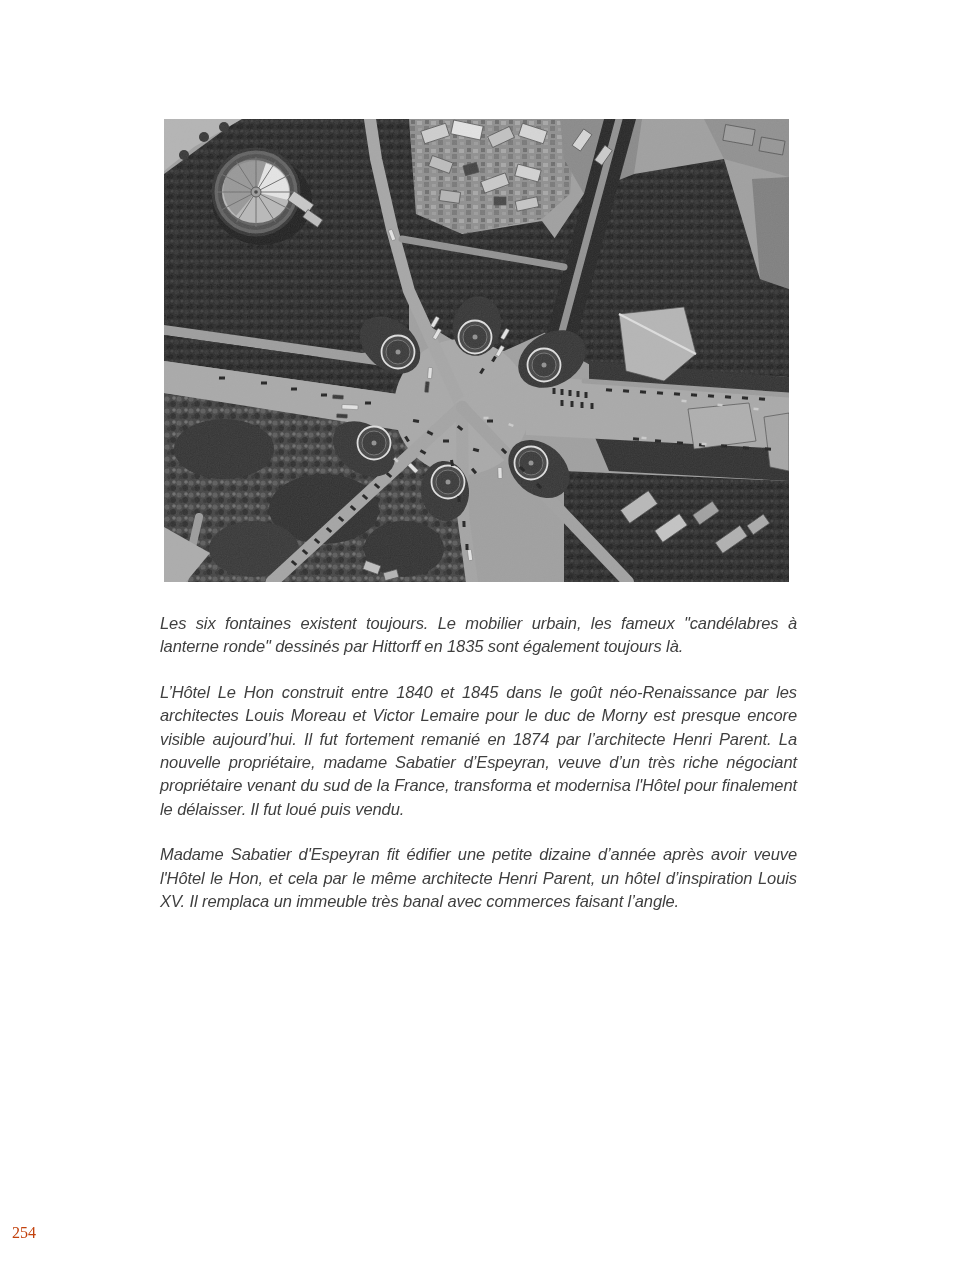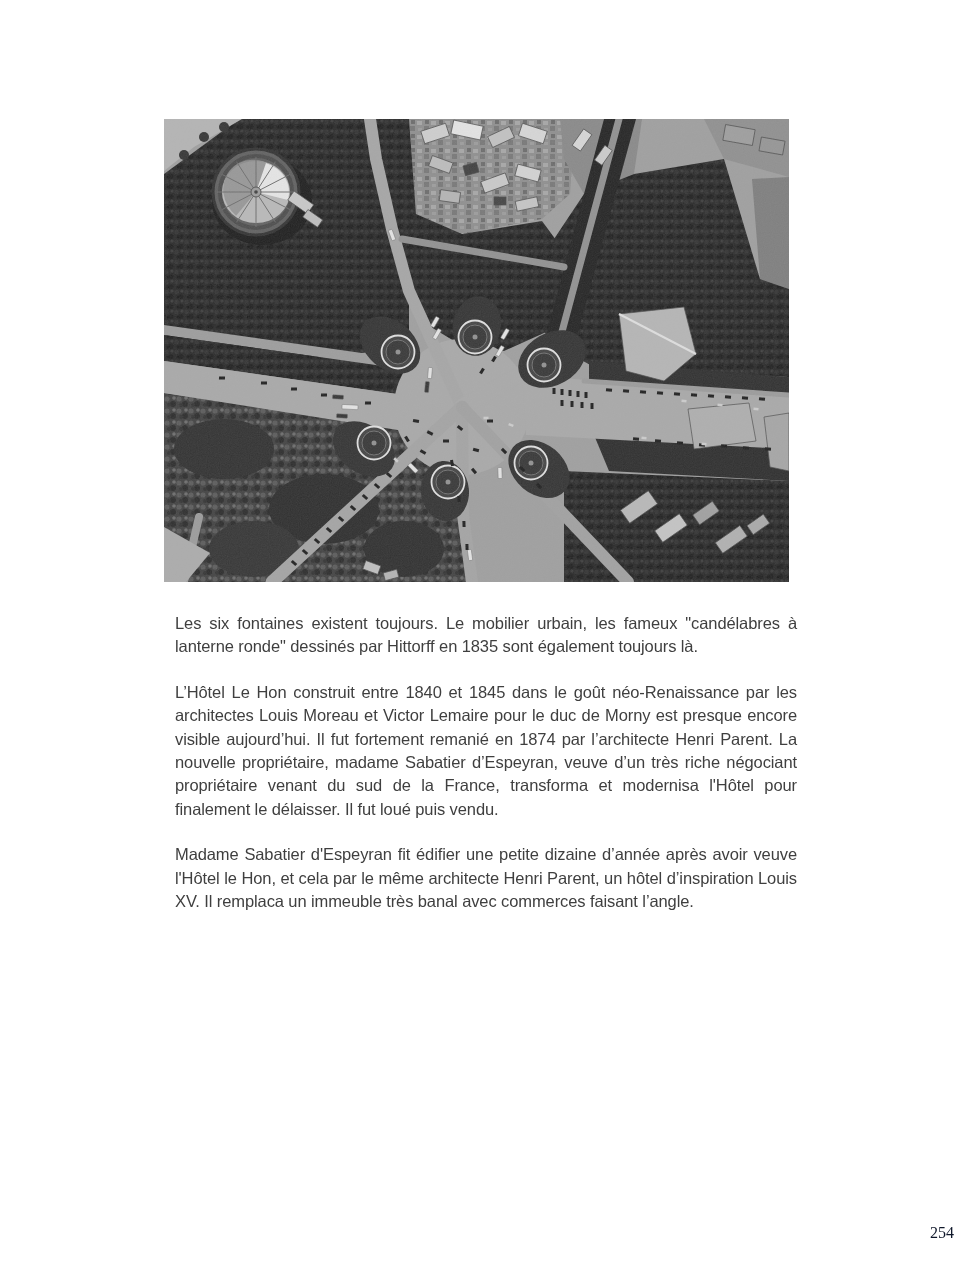--- a/index.html
+++ b/index.html
@@ -3,24 +3,24 @@
 <meta charset="utf-8">
 <style>
   html,body{margin:0;padding:0;background:#ffffff;}
   .page{position:relative;width:954px;height:1276px;background:#ffffff;overflow:hidden;
         font-family:"Liberation Sans",sans-serif;}
   figure.photo{position:absolute;left:164px;top:119px;width:625px;height:463px;margin:0;}
   figure.photo svg{display:block;width:625px;height:463px;}
   .text-block{position:absolute;left:159px;top:612px;width:638px;color:#3f3f3f;
               font-size:16.5px;line-height:23.4px;text-align:justify;
               letter-spacing:-0.1px;}
-  .text-block p{margin:0 0 22px 16px;}
+  .text-block p{margin:0 0 22px 1px;font-style:italic;}
   .text-block p:last-child{margin-bottom:0;}
-  .page-number{position:absolute;top:1224px;left:0;right:0;text-align:right;
-               font-family:"Liberation Serif",serif;font-size:16px;color:#0f172a;}
+  .page-number{position:absolute;top:1224px;left:12px;right:0;text-align:left;
+               font-family:"Liberation Serif",serif;font-size:16px;color:#c2410c;}
 </style>
 </head>
 <body>
 
 <div class="page">
 
   <figure class="photo" aria-label="Aerial black-and-white photograph of the Rond-Point des Champs-Elysees: a star intersection with six circular ringed fountains, dark tree masses, a large domed rotunda at upper left, radiating avenues with buses and cars, and city blocks at the top">
     <svg viewBox="0 0 625 463" preserveAspectRatio="none">
       <defs>
         <pattern id="cp" width="10" height="10" patternUnits="userSpaceOnUse">

